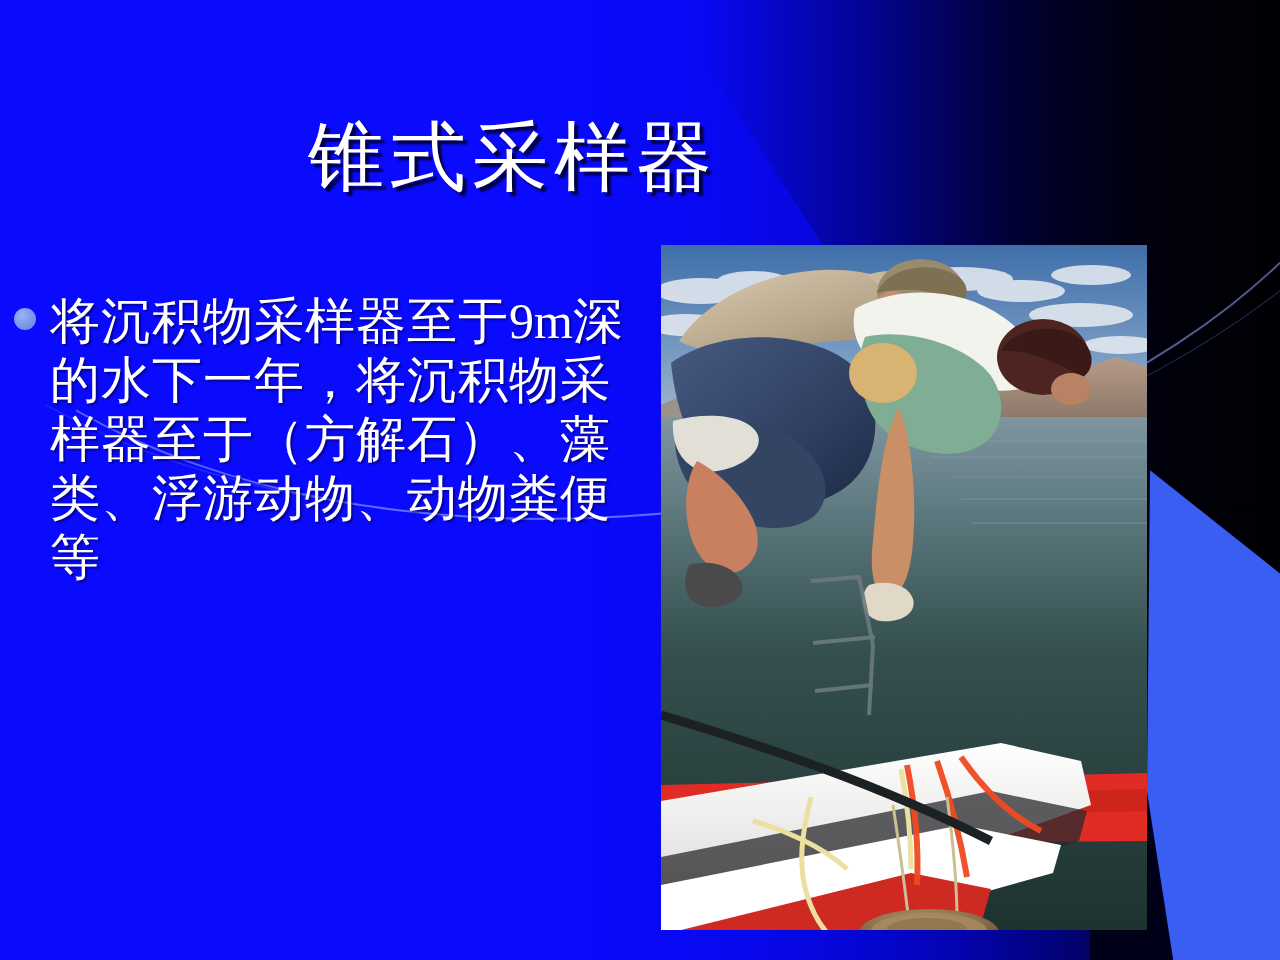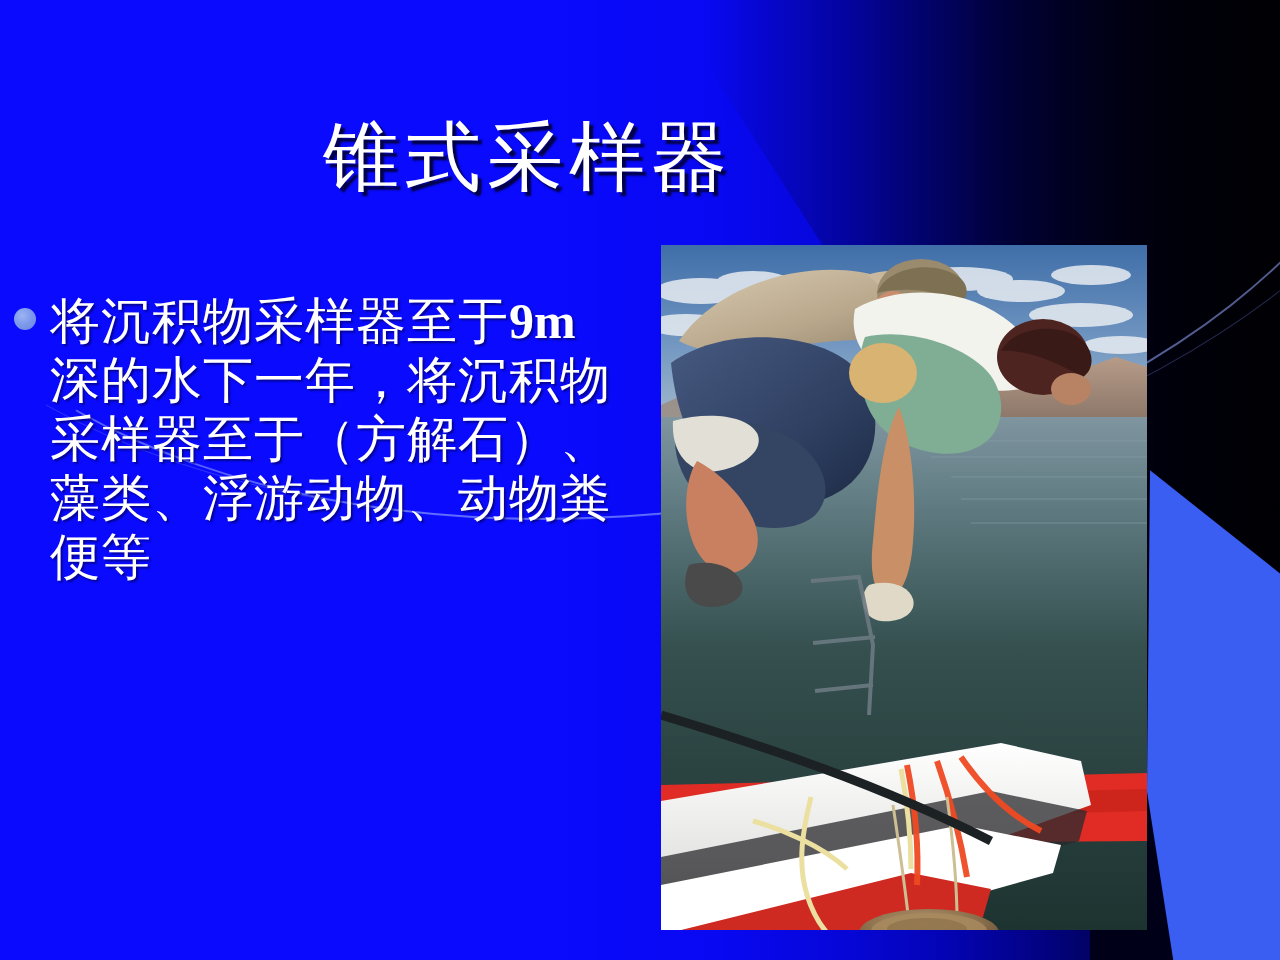--- a/index.html
+++ b/index.html
@@ -91,21 +91,21 @@
     width: 160px;
     height: 340px;
     background: #000018;
     border-top-right-radius: 150px 330px;
     clip-path: polygon(0 0, 62% 0, 62% 100%, 0 100%);
   }
 
   
   .title {
     position: absolute;
-    left: 16px;
+    left: 1px;
     top: 118px;
     width: 1024px;
     text-align: center;
     color: #ffffff;
     font-size: 76px;
     line-height: 1.05;
     letter-spacing: 6px;
     font-weight: normal;
     text-shadow: 4px 4px 2px rgba(0,0,40,0.85);
     white-space: nowrap;
@@ -133,21 +133,21 @@
     margin-right: 14px;
   }
   .bullet-text {
     color: #ffffff;
     font-size: 50px;
     line-height: 59px;
     letter-spacing: 1px;
     text-shadow: 2px 2px 2px rgba(0,0,60,0.55);
   }
   .bullet-text .lat {
-    font-weight: bold;
+    font-weight: normal;
     letter-spacing: 0;
   }
 
   
   .photo {
     position: absolute;
     left: 661px;
     top: 245px;
     width: 486px;
     height: 685px;

